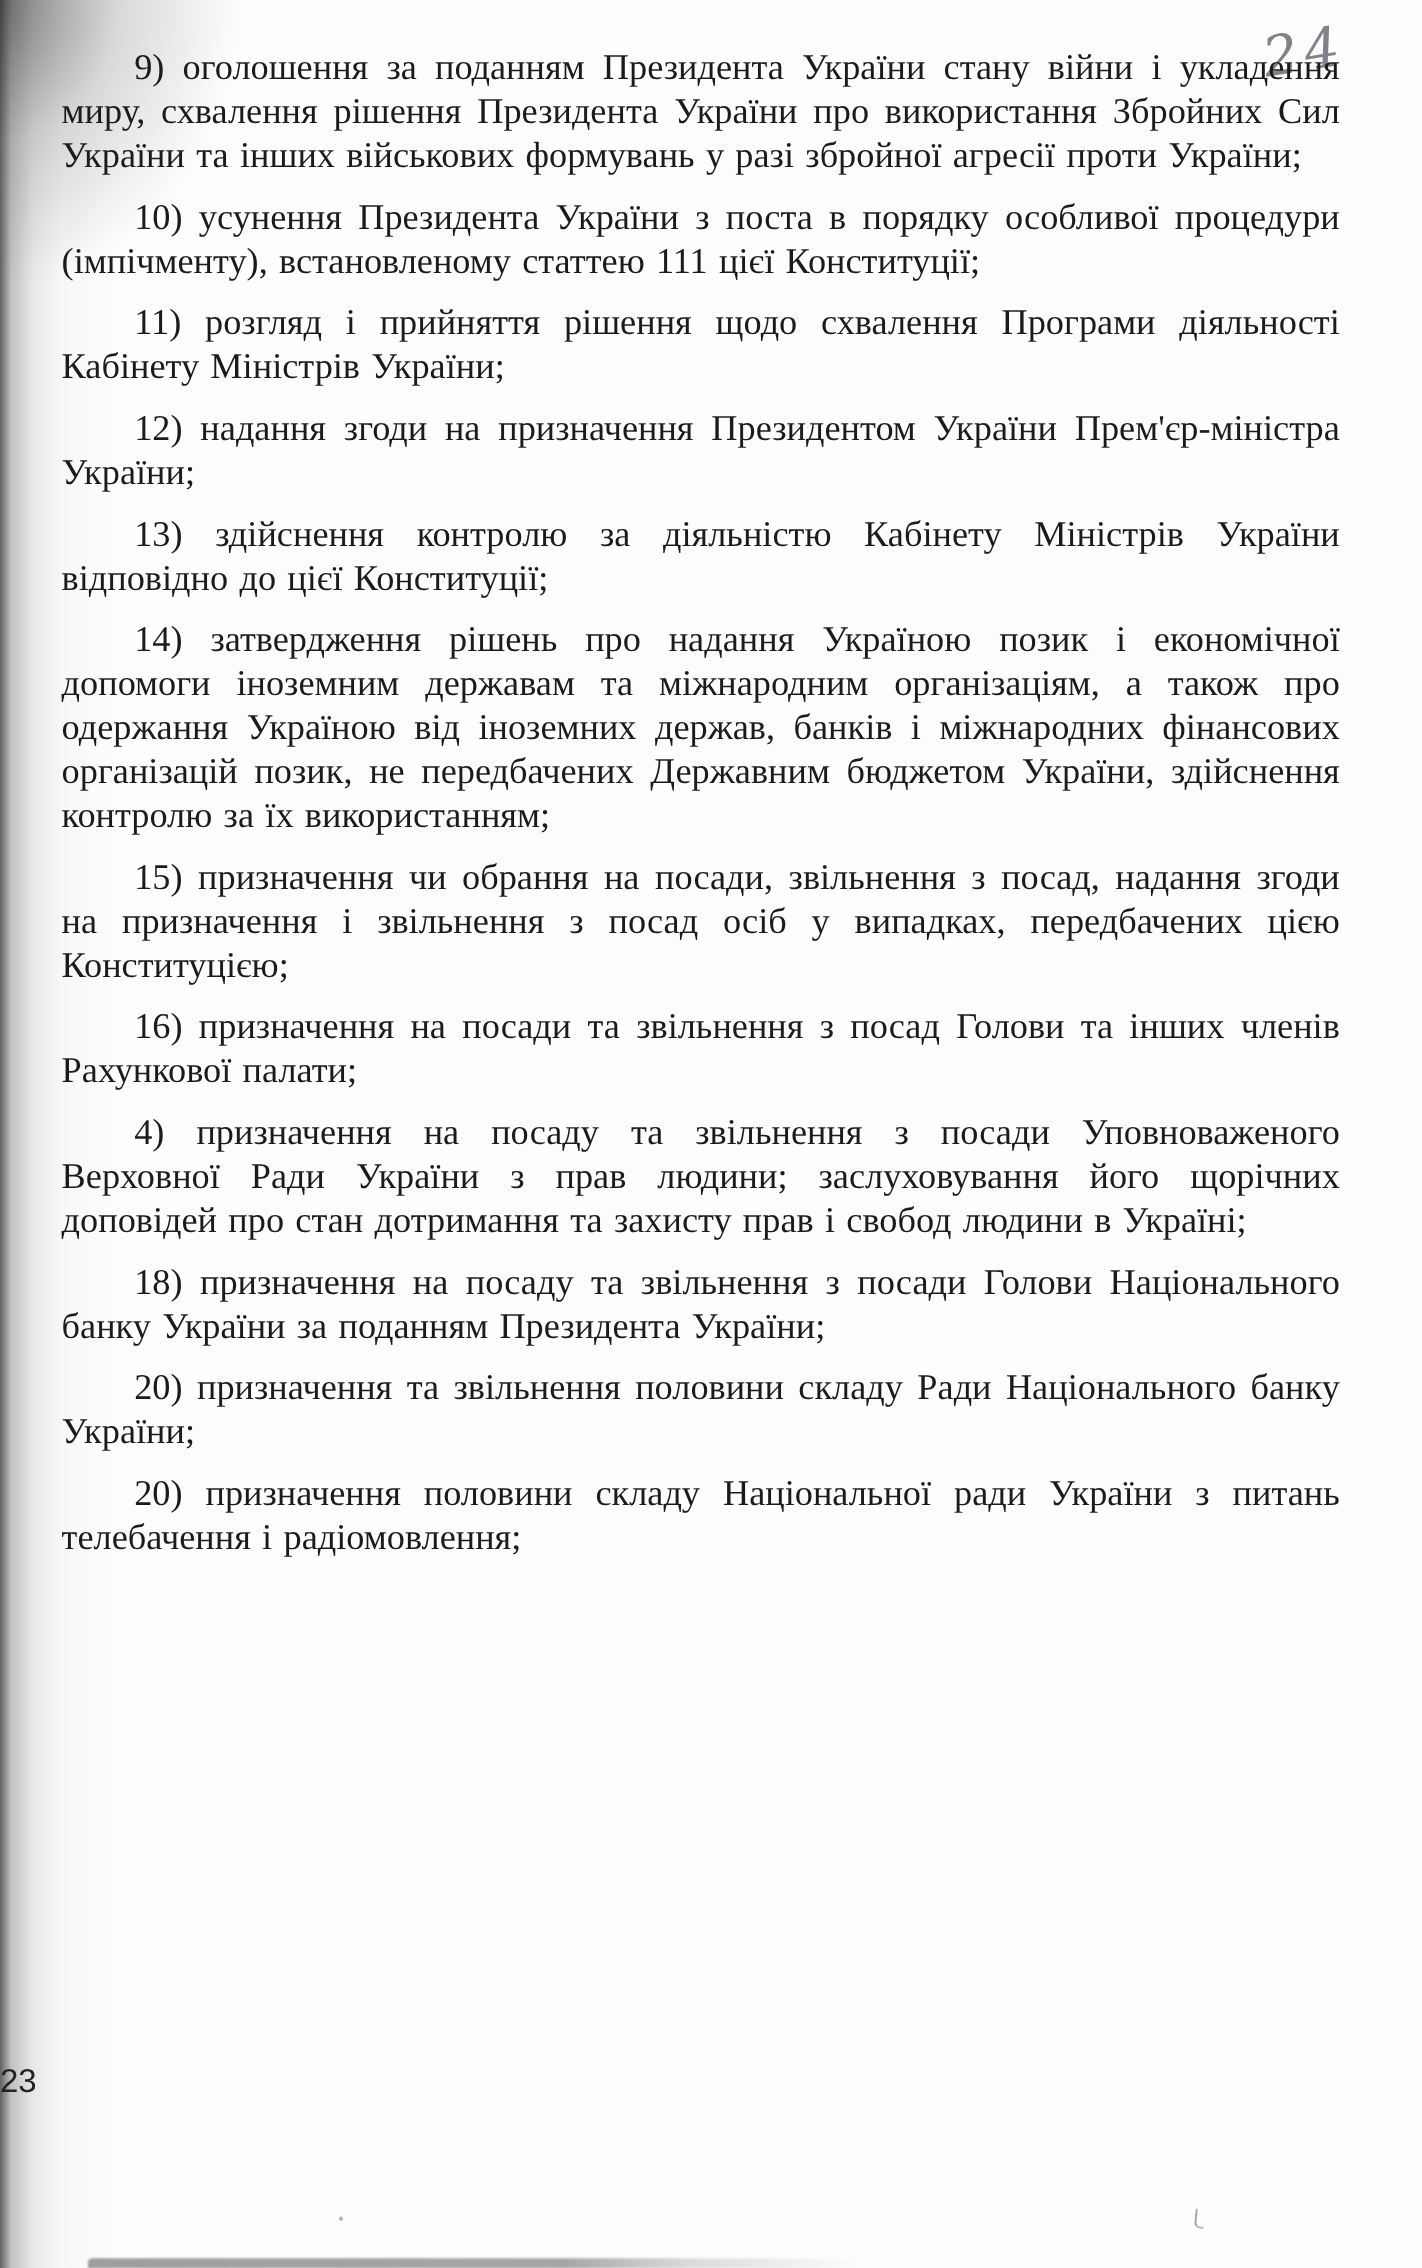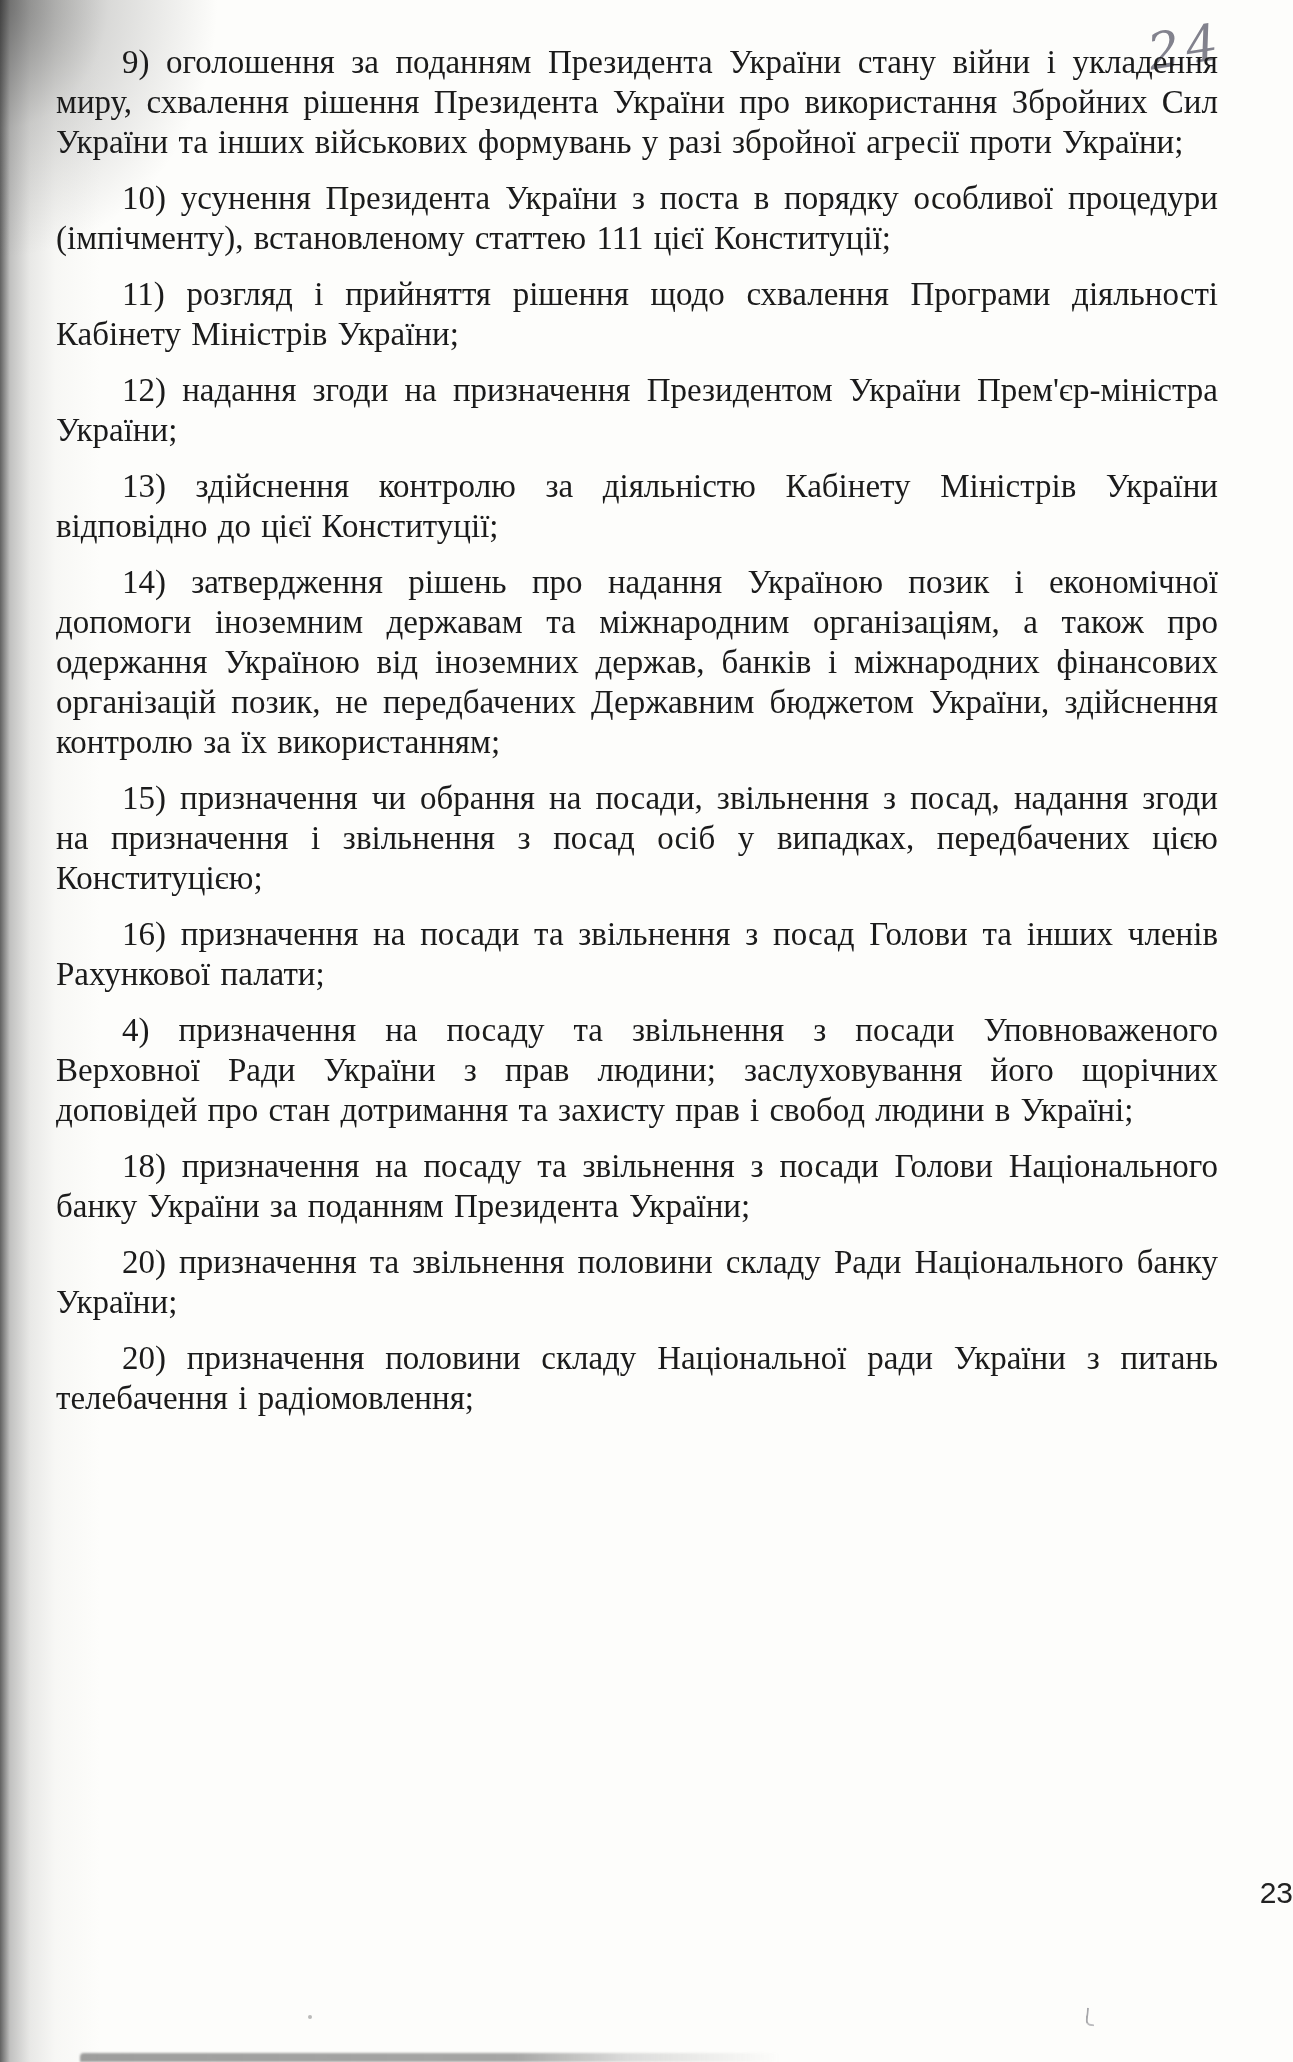--- a/index.html
+++ b/index.html
@@ -62,21 +62,21 @@
     line-height: 40px;
     text-align: justify;
     text-indent: 66px;
     word-spacing: 2px;
   }
   .page-number {
     position: absolute;
     left: 0;
     top: 1876px;
     width: 1293px;
-    text-align: right;
+    text-align: left;
     font-family: "Liberation Sans", sans-serif;
     font-size: 30px;
     color: #222222;
   }
   
   .smudge-bottom {
     position: absolute;
     left: 80px;
     bottom: 0;
     width: 700px;

